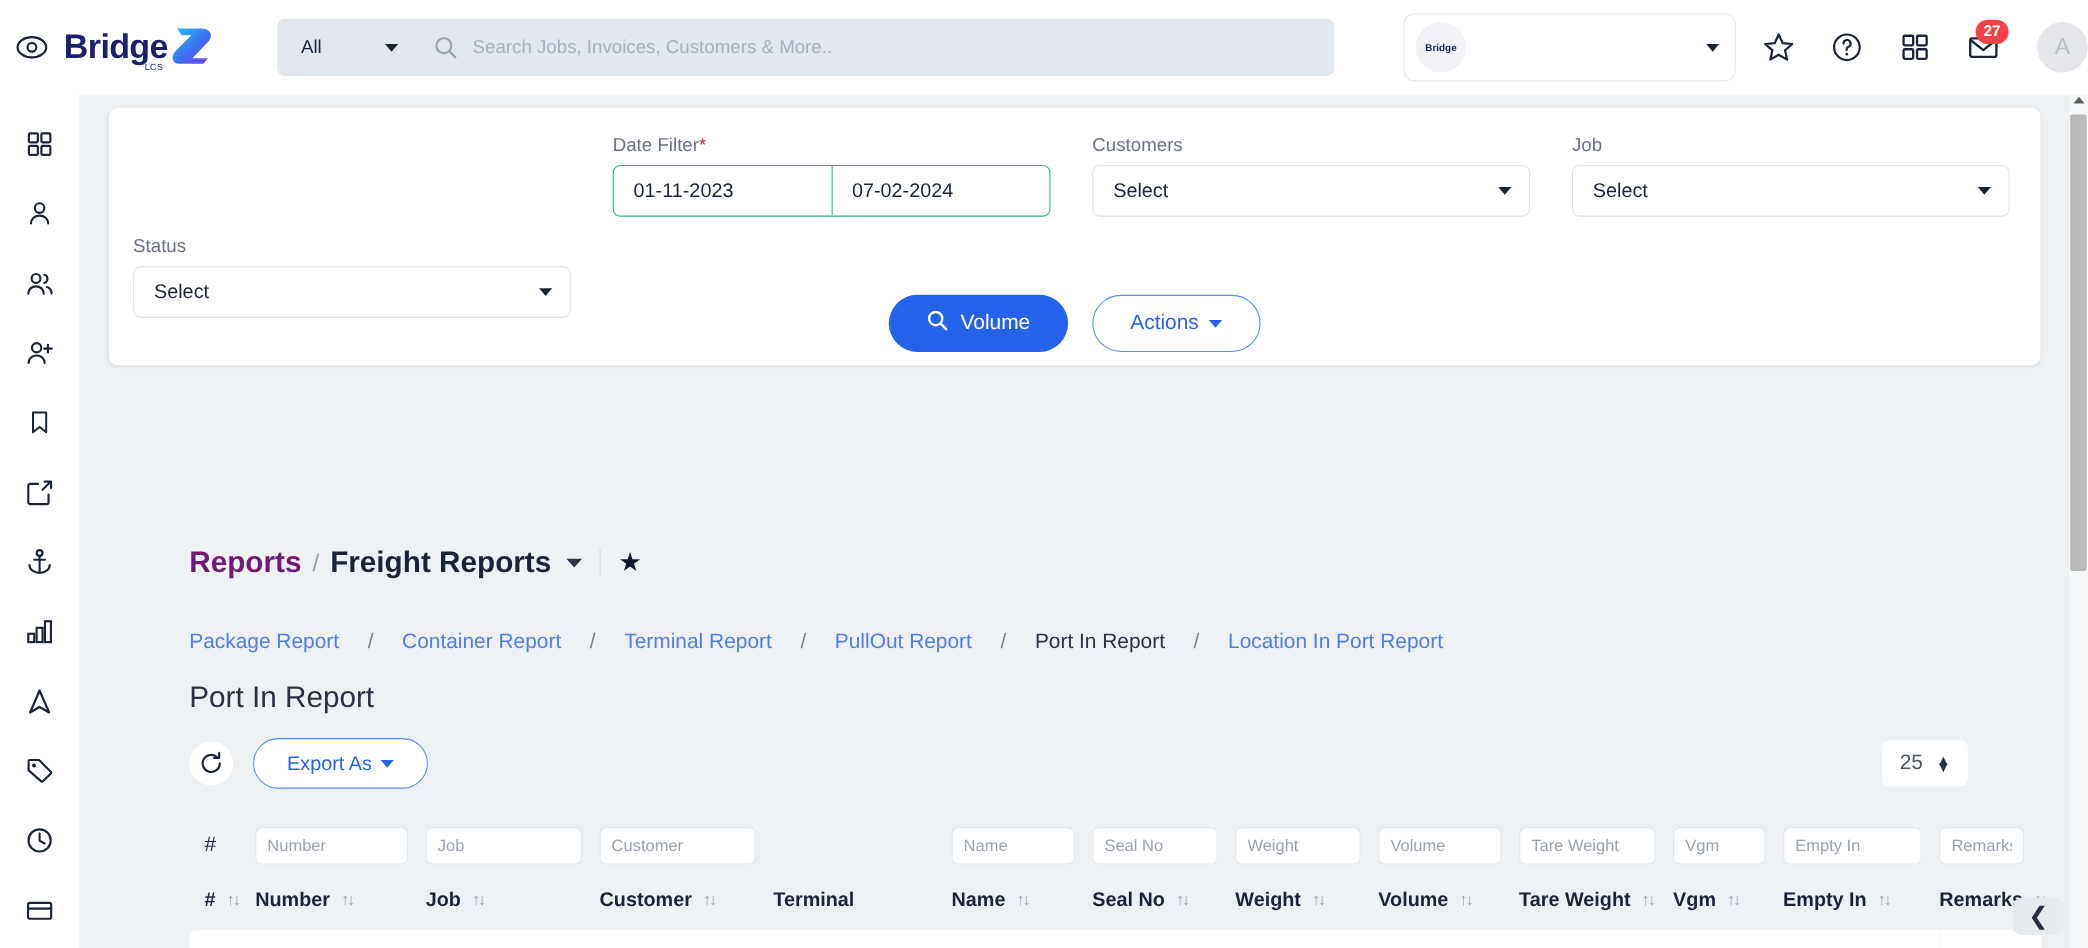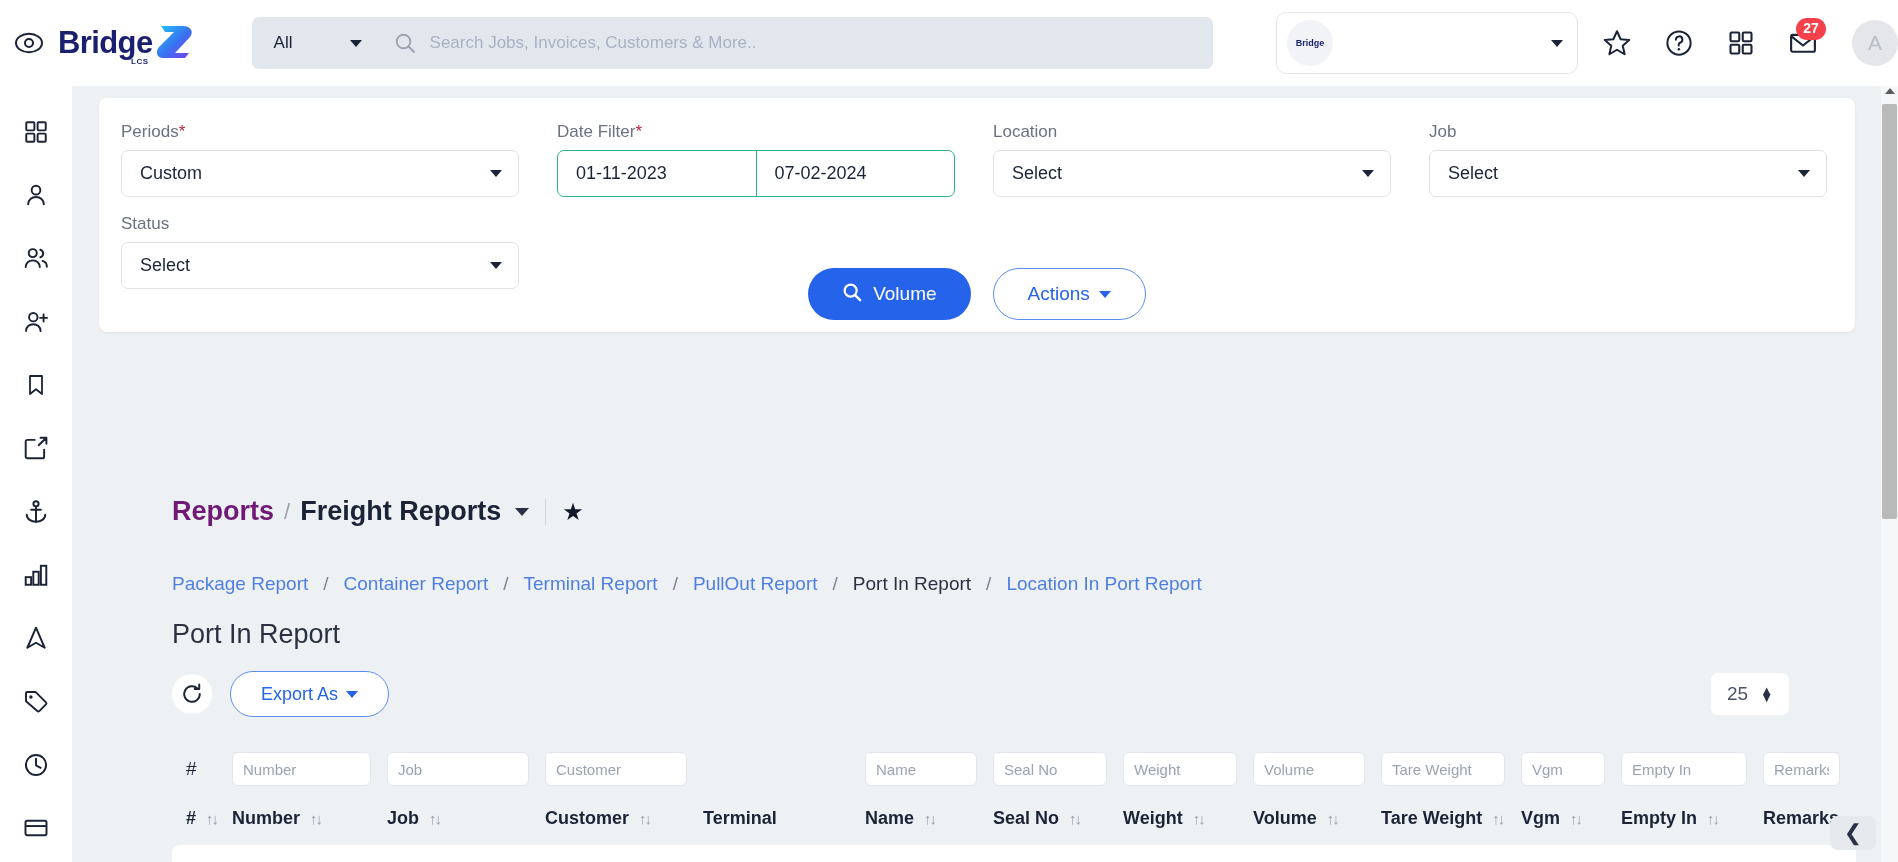--- a/index.html
+++ b/index.html
@@ -25,21 +25,21 @@
   }
   .eye-toggle svg { display:block; }
   .brand { display:flex; align-items:center; margin-left: 8px; }
   .brand-text {
     font-size: 31px; font-weight: 700; color: #1a1f6e;
     letter-spacing: -0.6px; font-family: "Liberation Sans", sans-serif;
     position: relative;
   }
   .brand-sub {
     position: absolute; right: 4px; bottom: -5px;
-    font-size: 8px; font-weight: 700; color: #1a1f6e; letter-spacing: .5px;
+    font-size: 8px; font-weight: 400; color: #1a1f6e; letter-spacing: .5px;
   }
   .brand-mark { margin-left: 2px; }
 
   .searchwrap {
     display: flex; align-items: center;
     margin-left: 55px;
     height: 52px;
     background: #e2e7ee;
     border-radius: 7px;
     width: 961px;
@@ -173,21 +173,21 @@
   .rep-cur { font-size:27px; font-weight:700; color:#1b2437; }
   .caret-dk {
     width:0;height:0;border-left:7px solid transparent;border-right:7px solid transparent;
     border-top:8px solid #2a3142; margin-left:4px; cursor:pointer;
   }
   .vdiv { width:1px; height:26px; background:#d4d9e0; margin:0 6px; }
   .star-fill { font-size:24px; color:#111827; cursor:pointer; line-height:1; }
 
   .subnav {
     position:absolute; top:487px; left:100px;
-    display:flex; align-items:center; gap:4px; font-size:19px;
+    display:flex; align-items:center; gap:15px; font-size:19px;
   }
   .subnav a { color:#4f7fe0; text-decoration:none; cursor:pointer; }
   .subnav a.active { color:#2a3142; }
   .subnav .sep { color:#7d8594; margin:0 11px; }
 
   .page-title {
     position:absolute; top:533px; left:100px;
     font-size:27px; color:#2a3142;
   }
 
@@ -429,43 +429,34 @@
           <rect x="2.3" y="5.3" width="19.4" height="13.4" rx="1.6" fill="none" stroke="#1b2437" stroke-width="1.8"></rect>
           <line x1="2.3" y1="10.2" x2="21.7" y2="10.2" stroke="#1b2437" stroke-width="1.8"></line>
         </svg></span>
   </div>
 </div>
 
 <div class="main">
 
   <div class="filter-card">
 
-    <div class="fld" style="left:22px; top:24px;">
-      <label class="fld-label">
-        <span>Periods</span><span class="req">*</span>
-      </label>
-      <div class="fld-select">
-        <span>Custom</span>
-        <span class="cd"></span>
-      </div>
-    </div>
 
     <div class="fld" style="left:458px; top:24px;">
       <label class="fld-label">
         <span>Date Filter</span><span class="req">*</span>
       </label>
       <div class="daterange">
         <input type="text" value="01-11-2023" style="">
         <span class="date-sep"></span>
         <input type="text" value="07-02-2024" style="">
       </div>
     </div>
 
     <div class="fld" style="left:894px; top:24px;">
-      <label class="fld-label">Location</label>
+      <label class="fld-label">Customers</label>
       <div class="fld-select">
         <span>Select</span>
         <span class="cd"></span>
       </div>
     </div>
 
     <div class="fld" style="left:1330px; top:24px;">
       <label class="fld-label">Job</label>
       <div class="fld-select">
         <span>Select</span>

